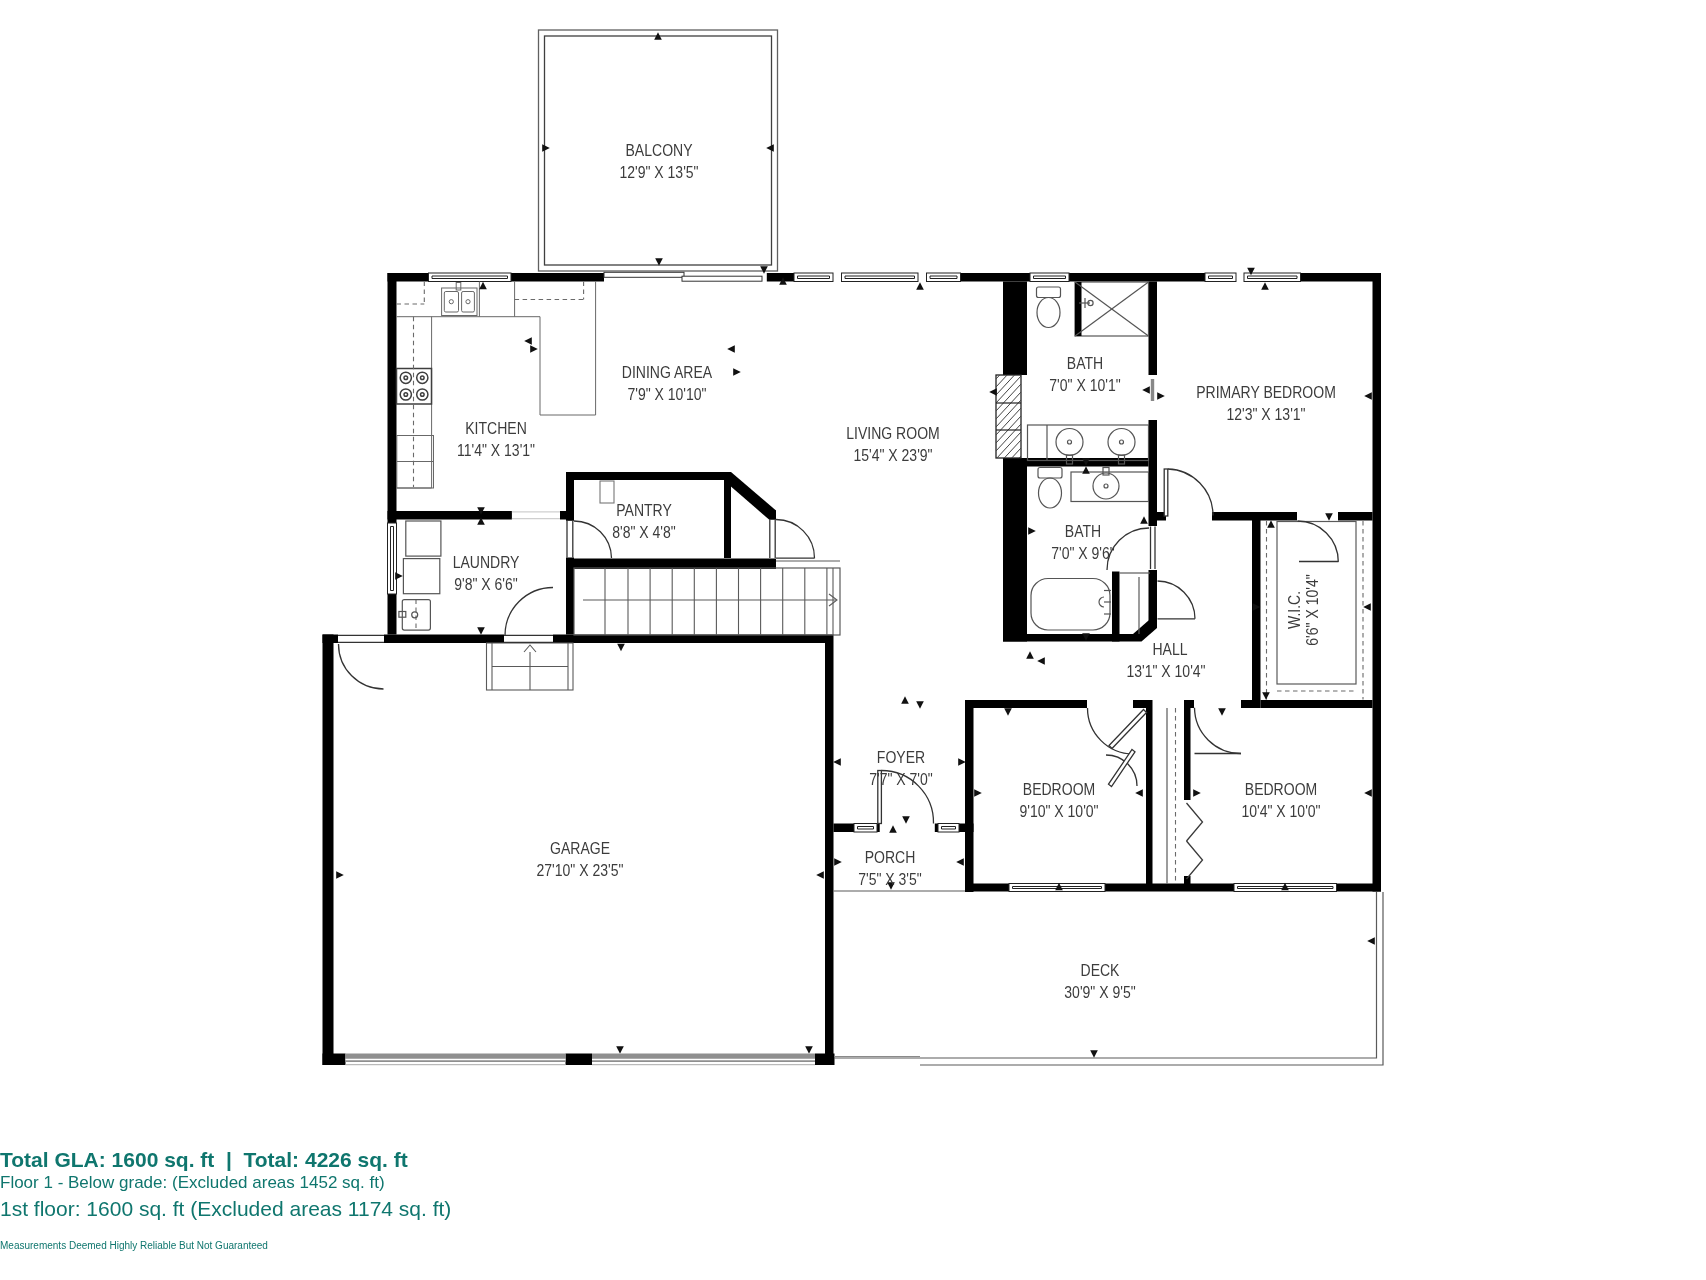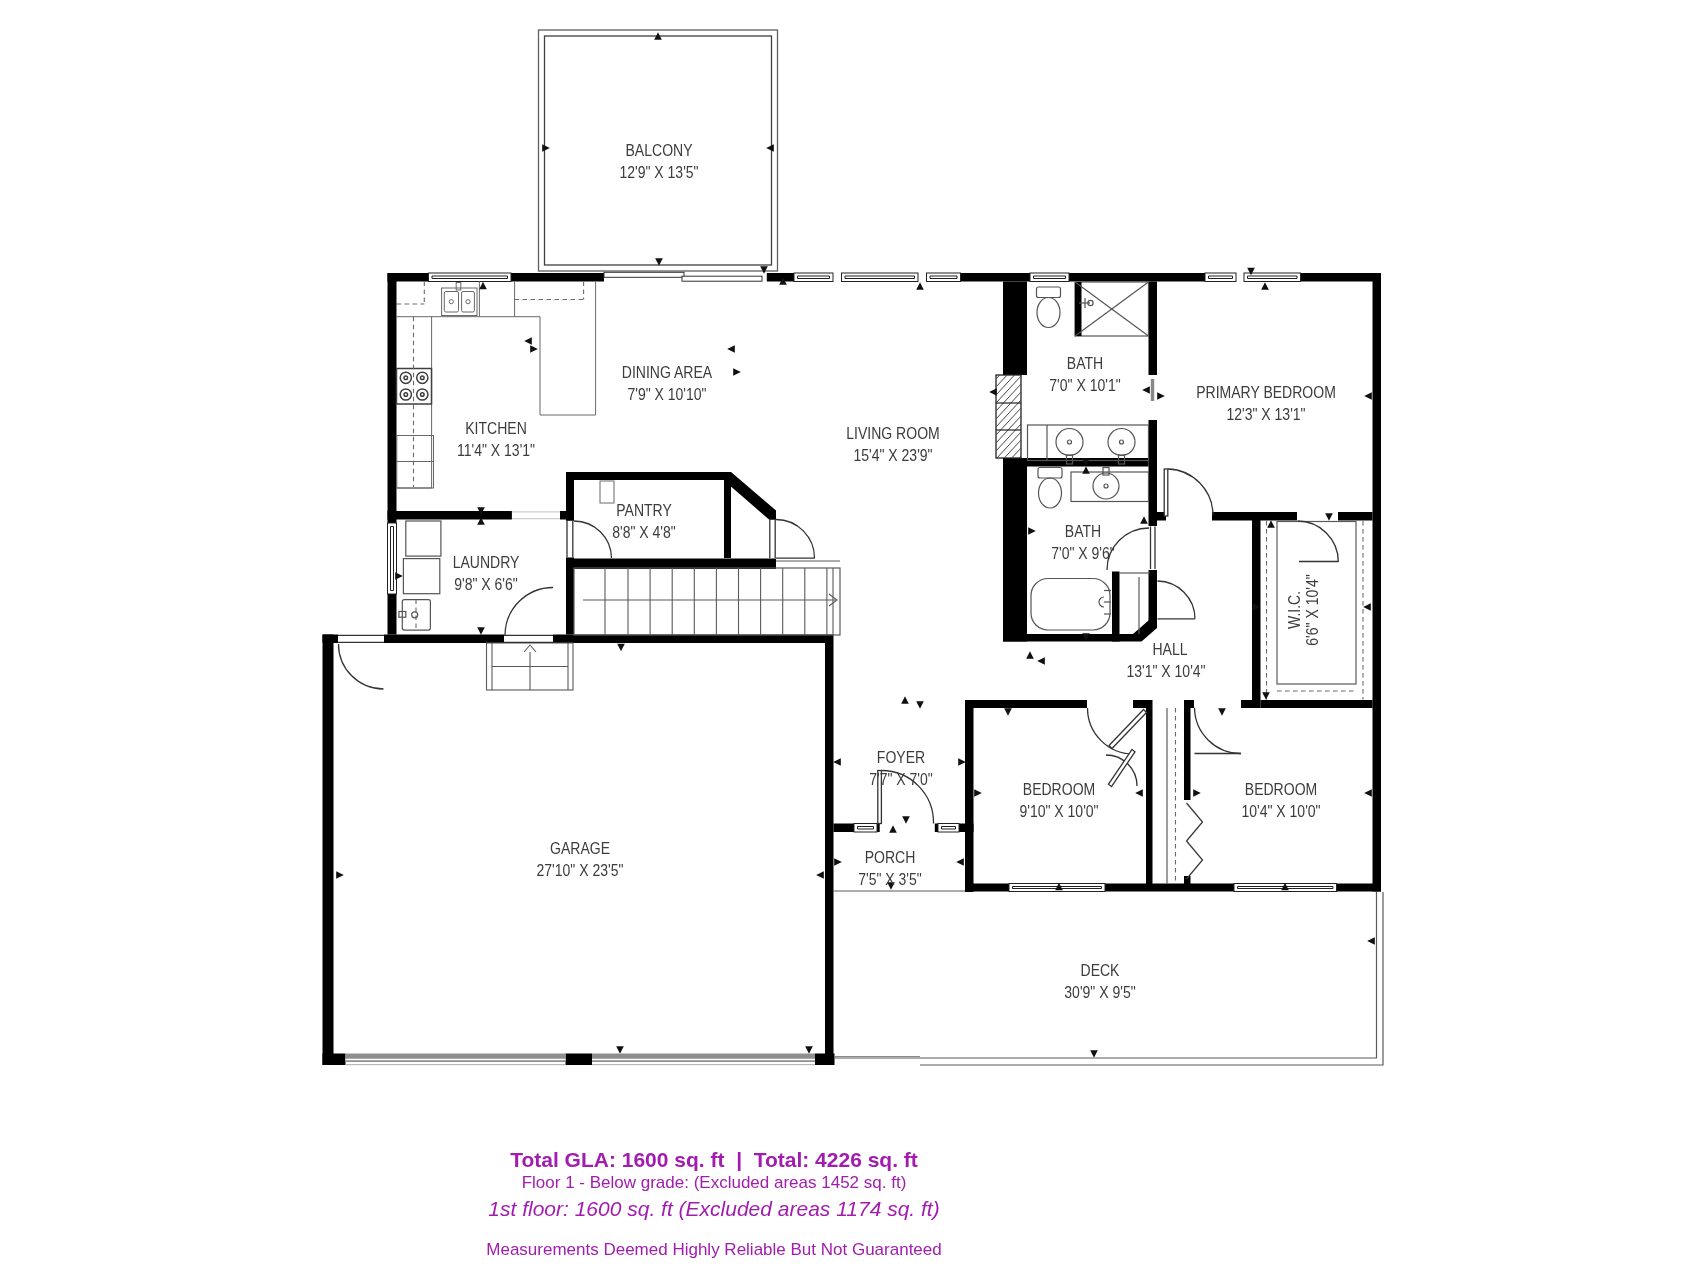--- a/index.html
+++ b/index.html
@@ -1,17 +1,17 @@
 <!DOCTYPE html>
 <html><head><meta charset="utf-8">
 <style>
 html,body{margin:0;padding:0;background:#fff;width:1706px;height:1280px;overflow:hidden;}
 body{transform:translateZ(0);-webkit-font-smoothing:antialiased;}
 *{font-family:"Liberation Sans",sans-serif;}
-.bt{position:absolute;left:0;width:1428px;text-align:center;color:#a21caf;}
+.bt{position:absolute;left:0;width:1428px;text-align:left;color:#0f766e;}
 svg text{fill:#3c3c3c;}
 </style></head>
 <body>
 <svg width="1706" height="1280" viewBox="0 0 1706 1280">
 <rect x="0" y="0" width="1706" height="1280" fill="#ffffff"></rect>
 <g stroke="#606060" stroke-width="1.3" fill="none">
 <rect x="538.5" y="30" width="239" height="241"></rect>
 </g>
 <g stroke="#3f3f3f" stroke-width="1.3" fill="none">
 <rect x="544.5" y="36" width="227" height="229"></rect>
@@ -423,14 +423,14 @@
 <text transform="translate(1281,817) scale(0.85,1)">10'4" X 10'0"</text>
 <text transform="translate(1100,976) scale(0.85,1)">DECK</text>
 <text transform="translate(1100,998) scale(0.85,1)">30'9" X 9'5"</text>
 <text transform="translate(1300,610) rotate(-90) scale(0.85,1)">W.I.C.</text>
 <text transform="translate(1318,610) rotate(-90) scale(0.85,1)">6'6" X 10'4"</text>
 </g>
 
 </svg>
 <div class="bt" style="top:1148px;font-size:21px;font-weight:bold;">Total GLA: 1600 sq. ft&nbsp; | &nbsp;Total: 4226 sq. ft</div>
 <div class="bt" style="top:1172.5px;font-size:17px;">Floor 1 - Below grade: (Excluded areas 1452 sq. ft)</div>
-<div class="bt" style="top:1197px;font-size:21px;font-style:italic;">1st floor: 1600 sq. ft (Excluded areas 1174 sq. ft)</div>
-<div class="bt" style="top:1240px;font-size:17px;">Measurements Deemed Highly Reliable But Not Guaranteed</div>
+<div class="bt" style="top:1197px;font-size:21px;">1st floor: 1600 sq. ft (Excluded areas 1174 sq. ft)</div>
+<div class="bt" style="top:1240px;font-size:10px;">Measurements Deemed Highly Reliable But Not Guaranteed</div>
 
 </body></html>

